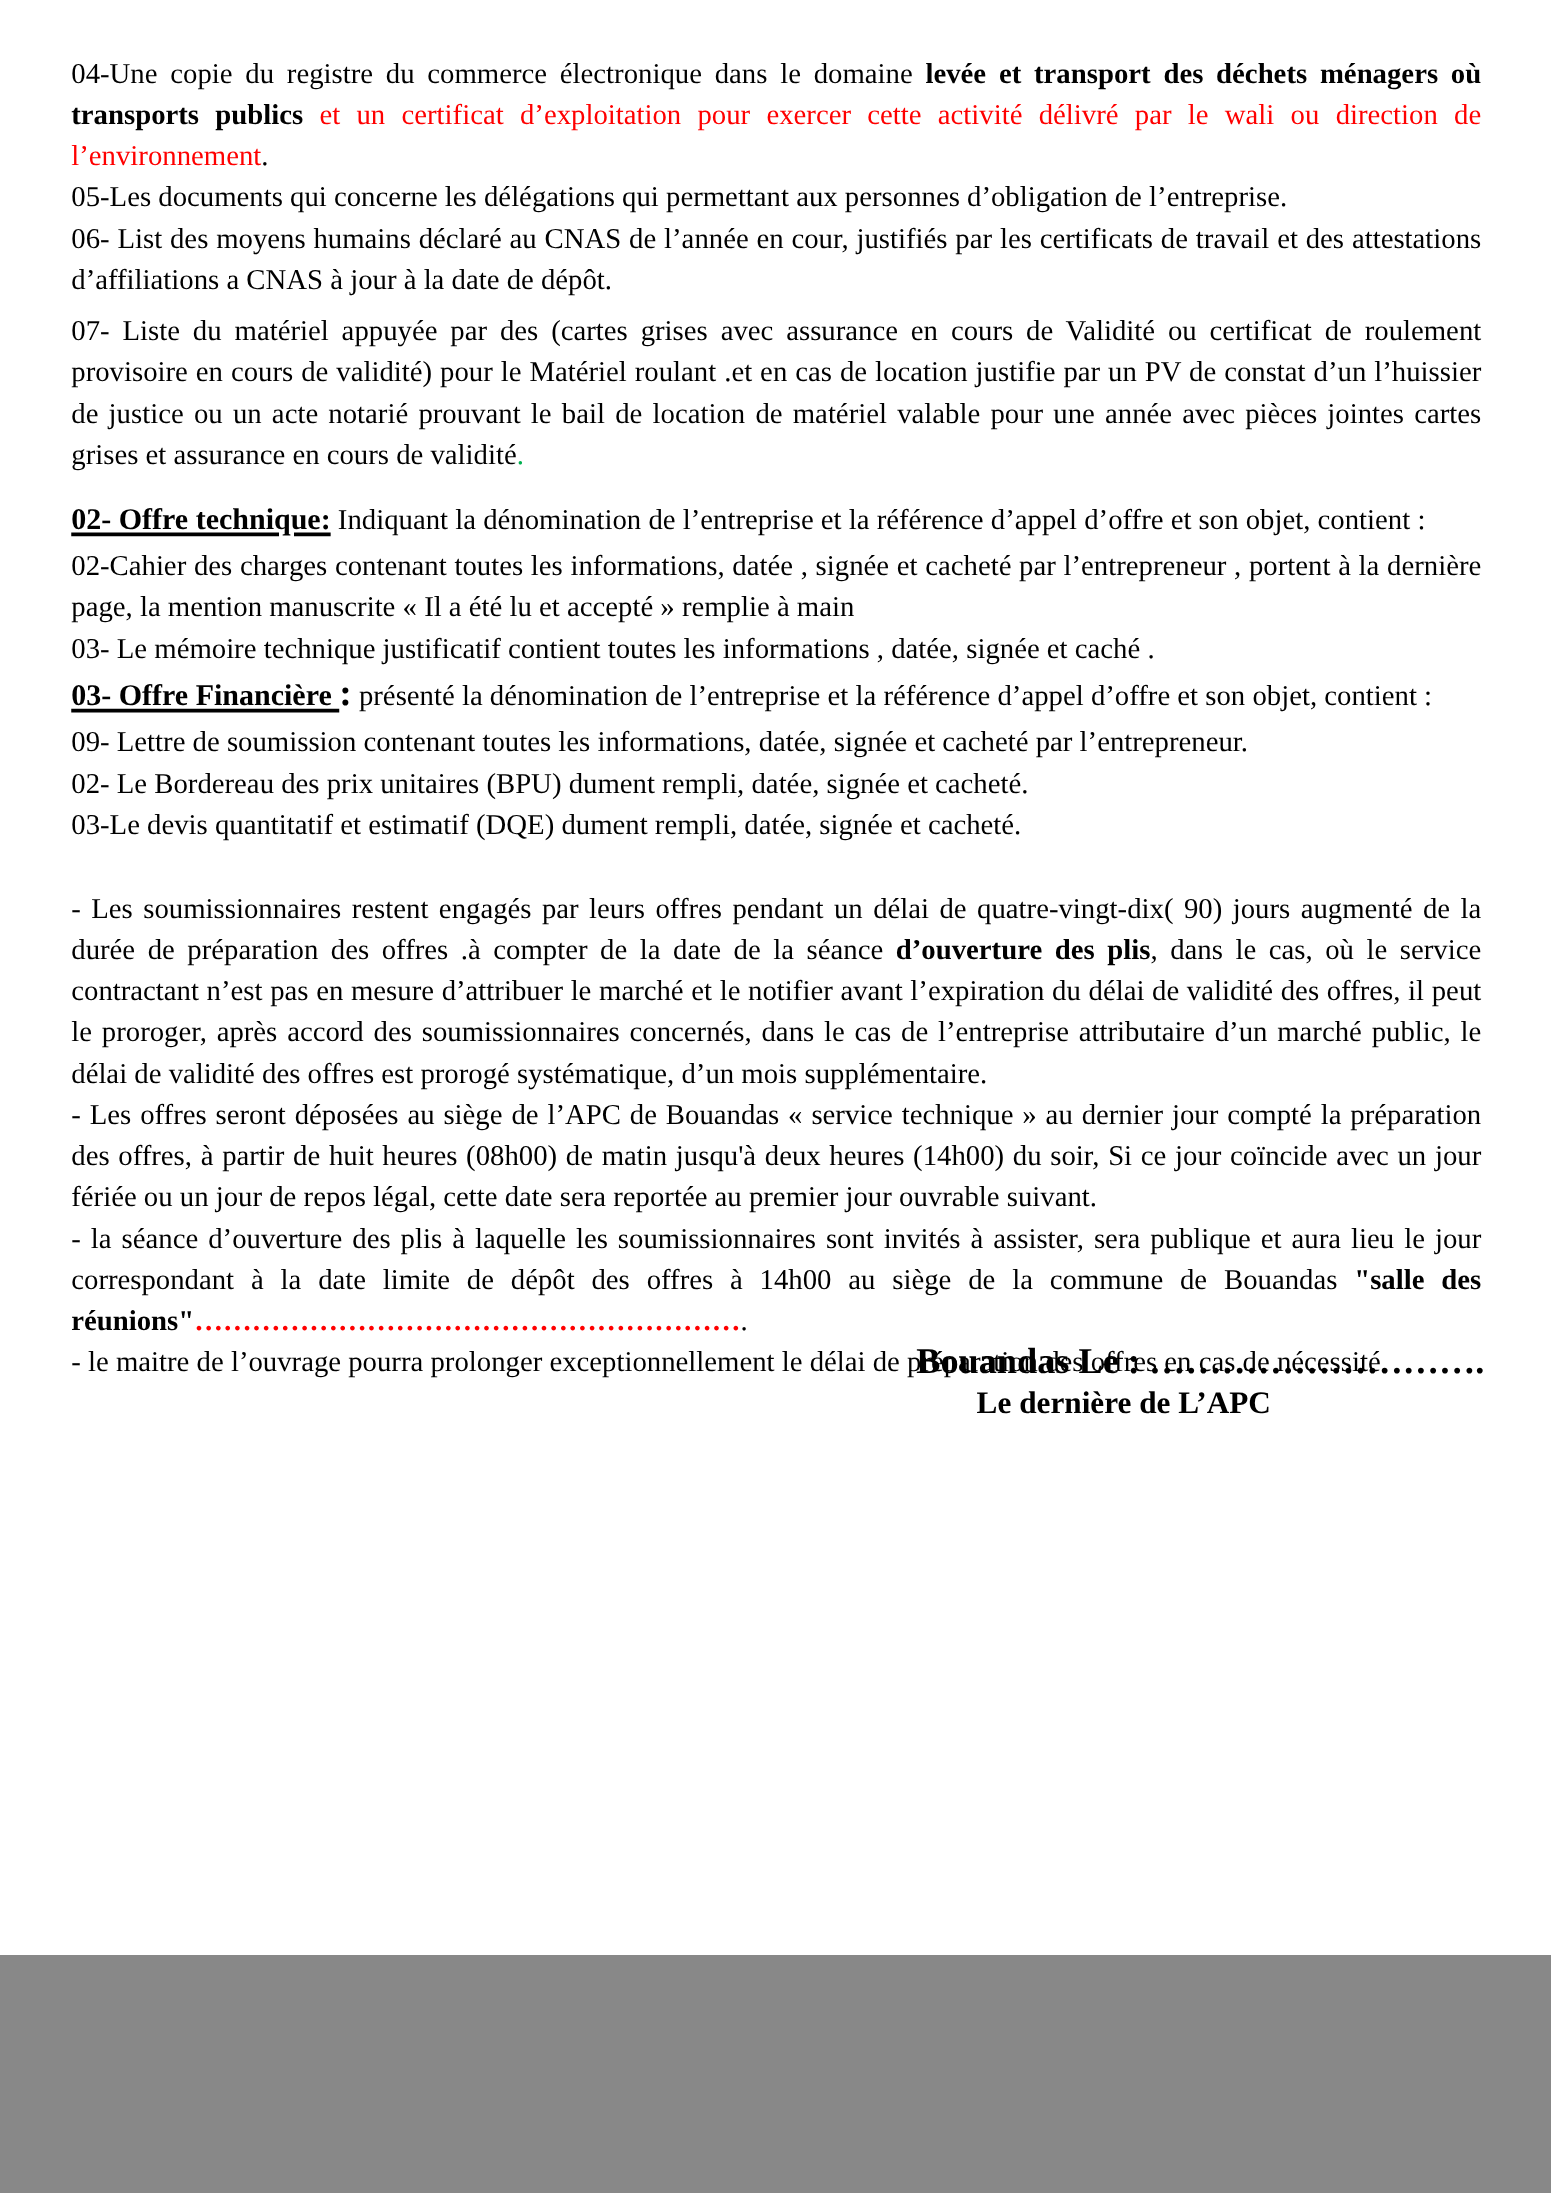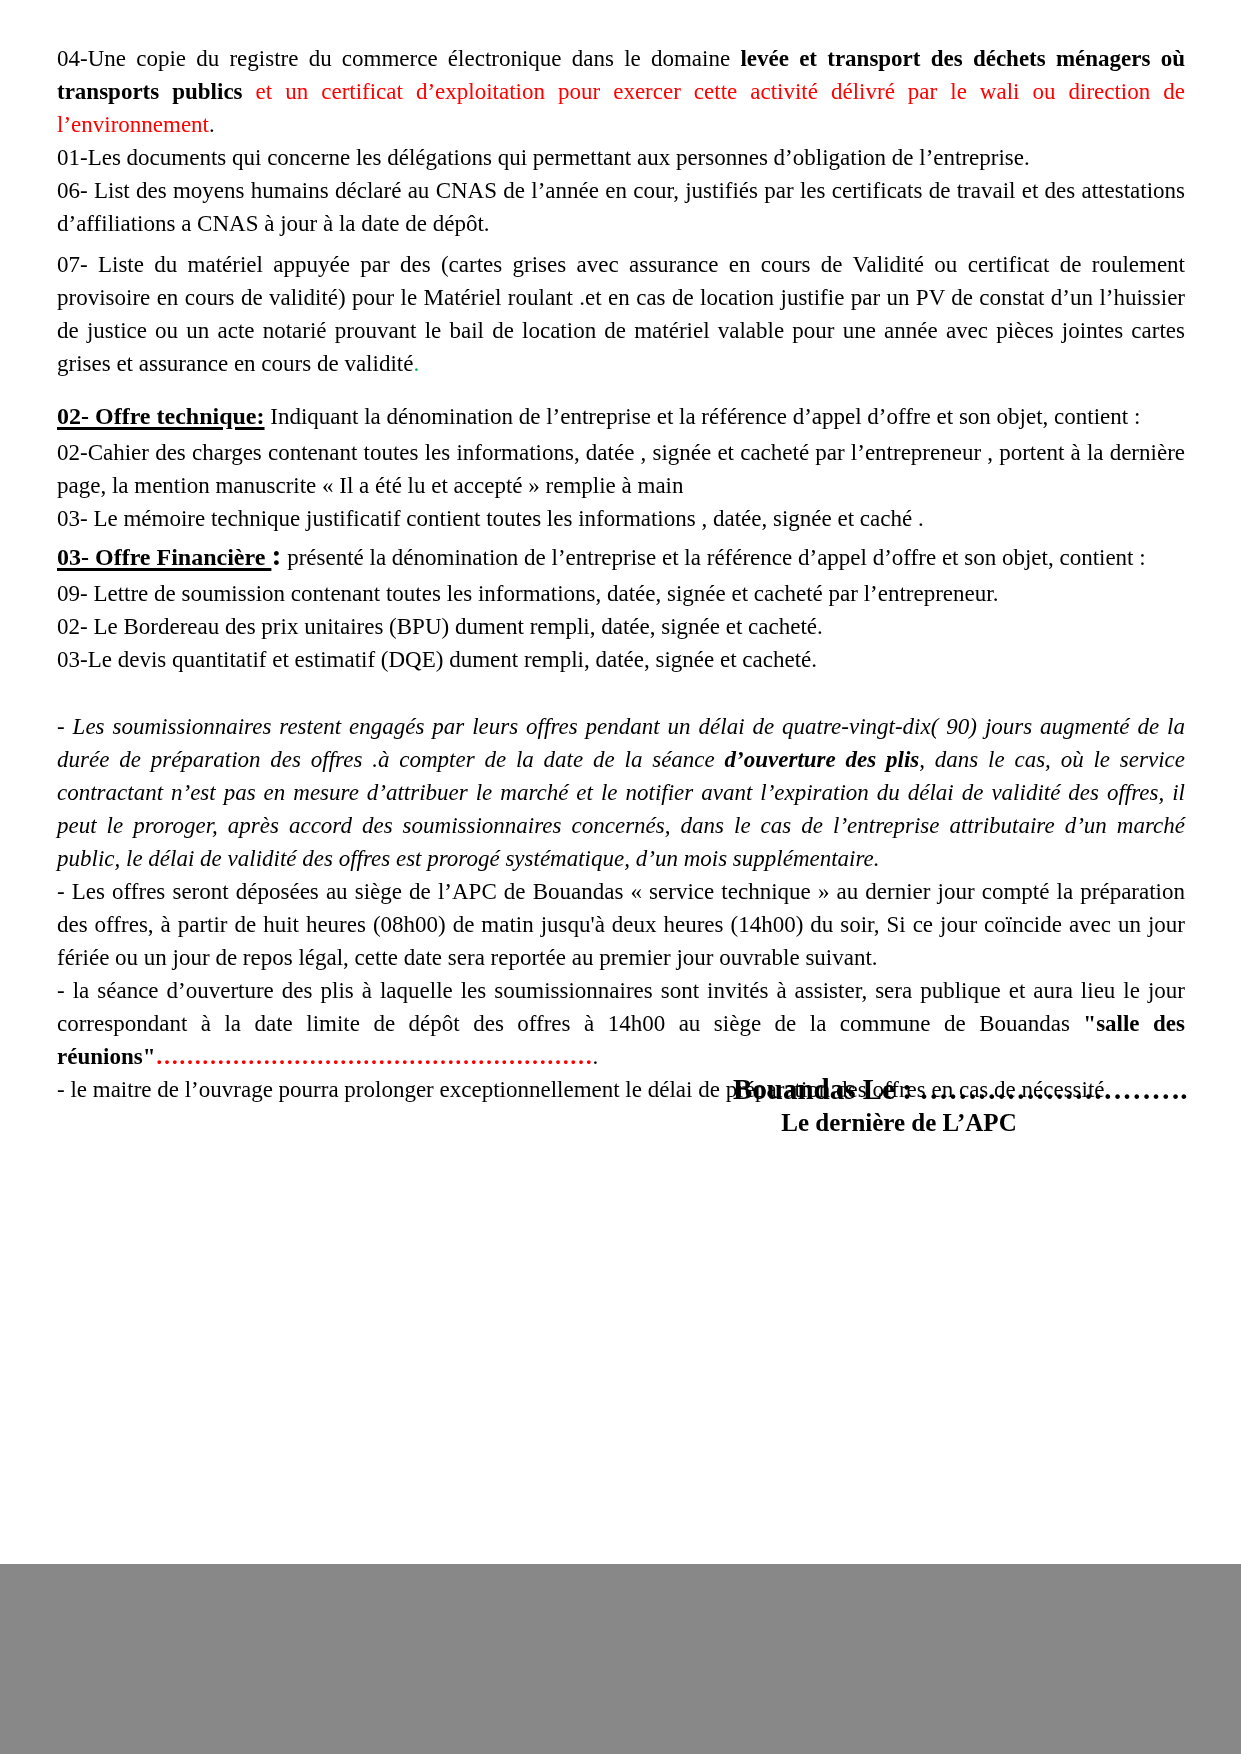--- a/index.html
+++ b/index.html
@@ -40,21 +40,21 @@
     font-weight: bold;
     font-size: 30px;
     line-height: 40px;
   }
   .dots-red {
     color: #ff0000;
     font-weight: bold;
   }
   .mt-sm { margin-top: 8px; }
   .mt-md { margin-top: 16px; }
-  .mt-lg { margin-top: 34px; font-style: italic; }
+  .mt-lg { margin-top: 34px; }
   .date-line {
     margin-top: -33px;
     margin-left: 676px;
     font-size: 29px;
     line-height: 33px;
     font-weight: bold;
     white-space: nowrap;
   }
   .president-line {
     margin-left: 672px;
@@ -77,21 +77,21 @@
   }
 </style>
 </head>
 <body>
 
 <div class="page">
   <div class="content">
 
     <p class="para"><span>04-Une copie du registre du commerce électronique dans le domaine </span><span class="b">levée et transport des déchets ménagers où transports publics </span><span class="red">et un certificat d’exploitation pour exercer cette activité délivré par le wali ou direction de l’environnement</span><span>.</span></p>
 
-    <p class="para"><span>01-Les documents qui concerne  les délégations qui permettant aux personnes d’obligation de l’entreprise.</span></p>
+    <p class="para"><span>05-Les documents qui concerne  les délégations qui permettant aux personnes d’obligation de l’entreprise.</span></p>
 
     <p class="para"><span>06- List des moyens  humains déclaré au CNAS de l’année en cour, justifiés par les certificats de travail et des attestations  d’affiliations a CNAS à jour à la date de dépôt.</span></p>
 
     <p class="para mt-sm"><span>07- Liste du matériel  appuyée par des (cartes grises avec assurance en cours de  Validité ou certificat de roulement provisoire en cours de validité) pour le Matériel roulant .et en cas de location justifie par un PV de constat d’un l’huissier de  justice ou un acte notarié  prouvant le bail de location de matériel  valable pour une année avec pièces jointes cartes grises et assurance en cours de validité</span><span class="green">.</span></p>
 
     <p class="para mt-md"><span class="h">02- Offre technique:</span><span> Indiquant la dénomination de l’entreprise et la référence d’appel d’offre et son objet, contient :</span></p>
 
 
     <p class="para"><span>02-Cahier des charges contenant toutes les informations, datée , signée et cacheté  par l’entrepreneur , portent à la dernière page, la mention manuscrite  « Il a été lu et accepté » remplie à main</span></p>
 

